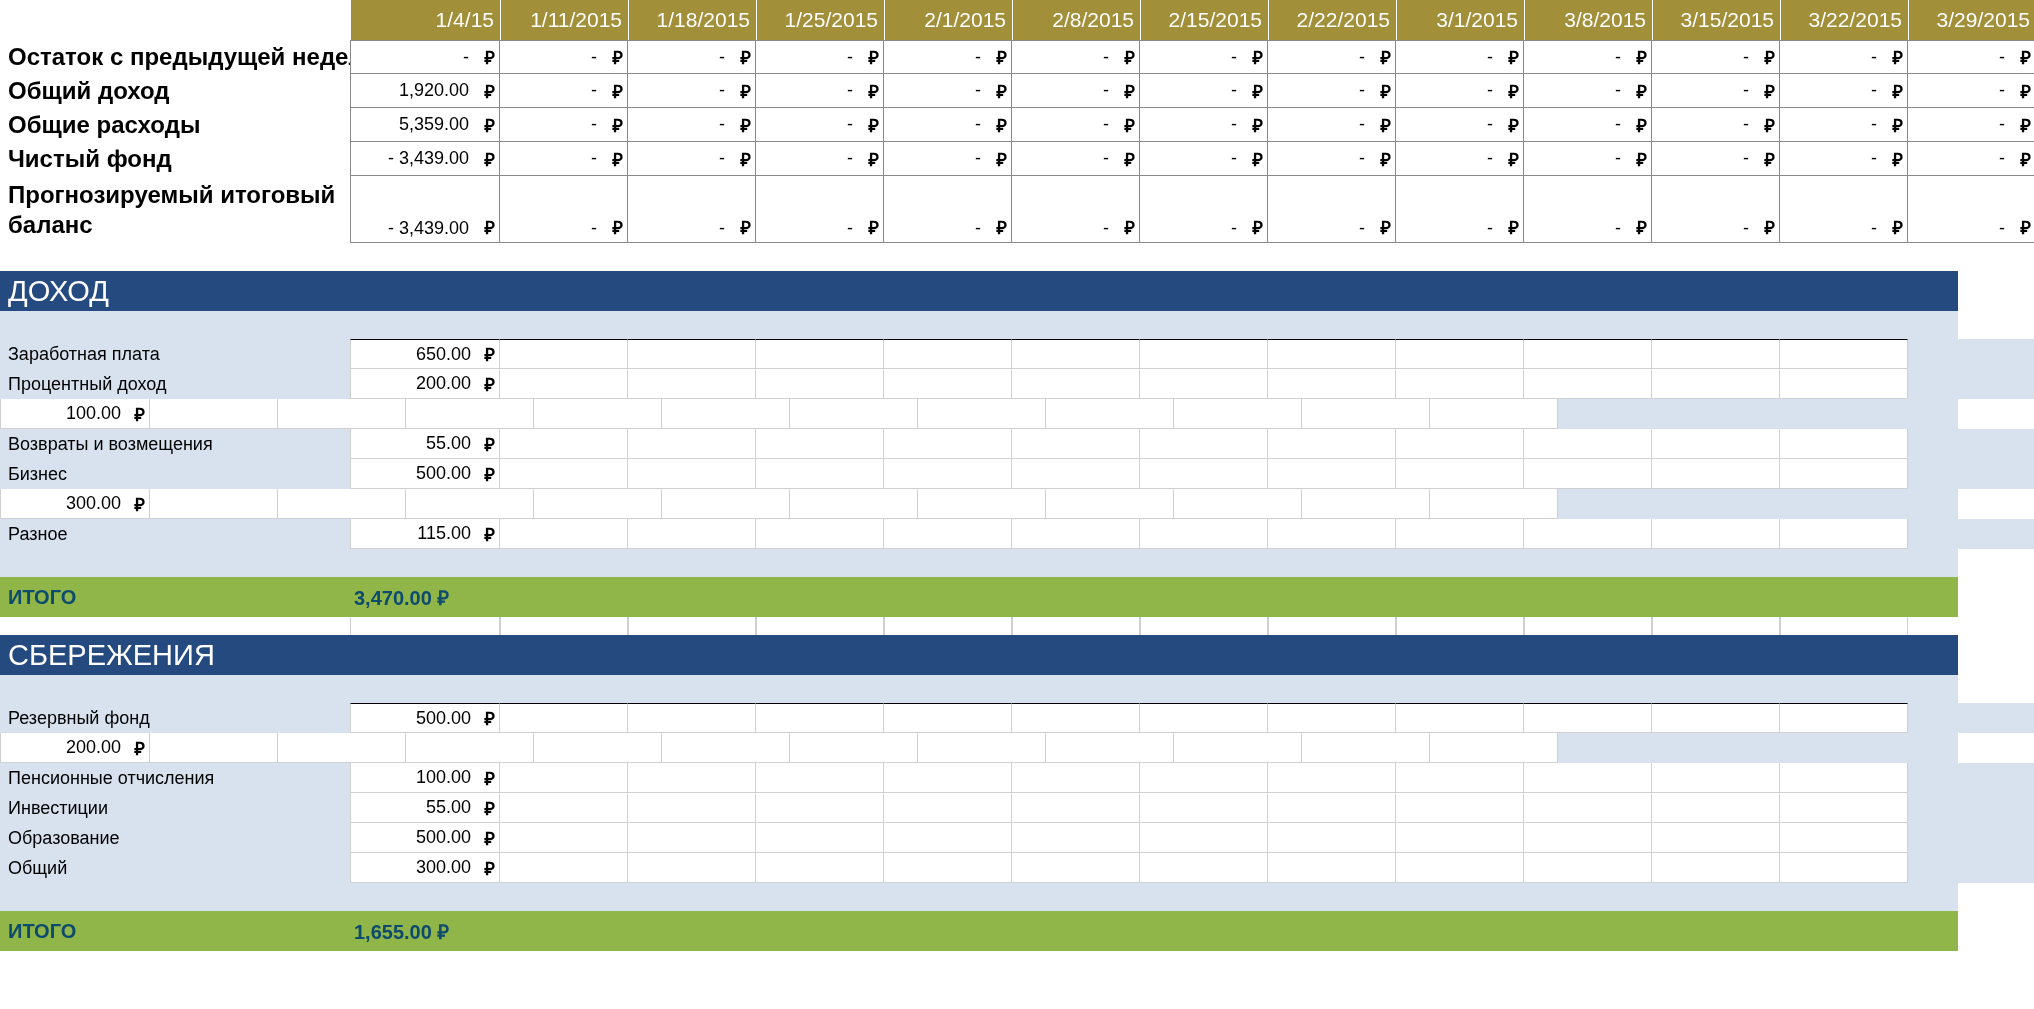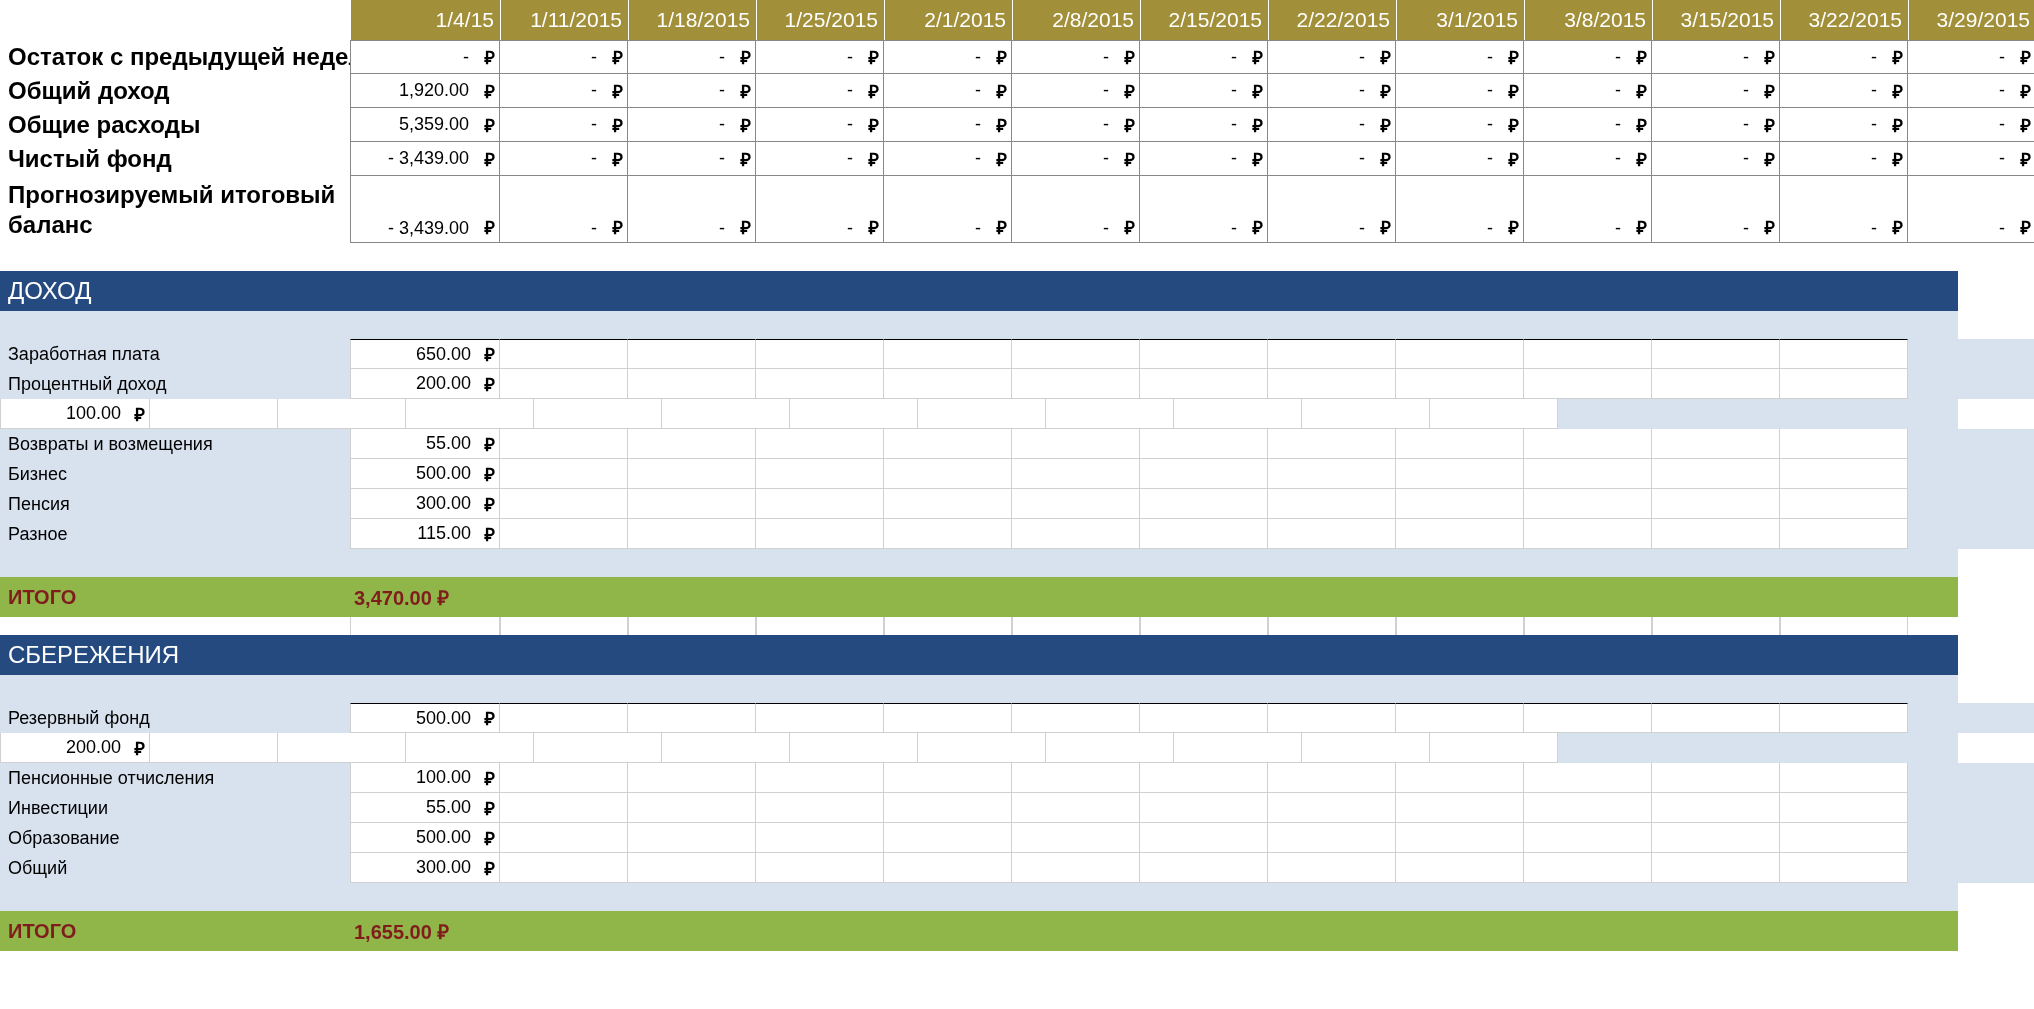--- a/index.html
+++ b/index.html
@@ -67,21 +67,21 @@
   .sum-cell .num { flex:1; text-align:right; padding-right:8px; }
   .sum-cell .cur { width:18px; text-align:right; font-weight:bold;}
   .summary-row .label-col { font-size:24px; padding-top:3px; padding-bottom:3px;font-weight:bold;}
   .summary-row.tall { min-height:56px; }
   .summary-row.tall .label-col { white-space: normal; line-height:1.25; display:flex; align-items:flex-start; padding-top:4px;}
   .summary-row.tall .sum-cell { align-items:flex-end; padding-bottom:3px;}
   
   .section-header {
     background: #7f1d1d;
     color: #fff;
-    font-size: 24px;
+    font-size: 29px;
     min-height: 40px;
   }
   .section-header .label-col {
     background: #244a80;
     color:#fff;
     padding-left:8px;
   }
   .section-header .fill { flex:1; background:#244a80;}
   
   .light-body {
@@ -100,21 +100,21 @@
     padding:2px 4px;
   }
   .item-row .first-data { border-left:1px solid #d0d0d0; }
   .item-row.first .first-data,
   .item-row.first .other-data { border-top:1px solid #000000;}
   .item-row .first-data .num { flex:1; text-align:right; padding-right:6px;}
   .item-row .first-data .cur { width:18px; text-align:right; font-weight:bold;}
   
   .total-row {
     background:#90b548;
-    color:#7f1d1d;
+    color:#0c4a6e;
     font-weight:bold;
     min-height:40px;
     font-size:20px;
   }
   .total-row .label-col { background:#90b548; font-weight:bold;}
   .total-row .first-data { background:#90b548; justify-content:flex-start; padding-left:4px; font-weight:bold;}
   .total-row .fill { flex:1; background:#90b548;}
   .spacer-row { min-height:28px; }
   .tiny-row { min-height:18px; }
   .tiny-row .first-data, .tiny-row .other-data {
@@ -561,23 +561,20 @@
       <div class="cell other-data"></div>
       <div class="cell other-data"></div>
       <div class="cell other-data"></div>
       <div class="cell other-data"></div>
       <div class="cell other-data"></div>
       <div class="cell other-data"></div>
       <div class="cell other-data"></div>
       <div class="cell gap-col"></div>
     </div>
     <div class="row light-body item-row">
-      <div class="cell label-col">
-        <span>Пенсия</span>
-      </div>
       <div class="cell first-data">
         <span class="num">300.00</span>
         <span class="cur">₽</span>
       </div>
       <div class="cell other-data"></div>
       <div class="cell other-data"></div>
       <div class="cell other-data"></div>
       <div class="cell other-data"></div>
       <div class="cell other-data"></div>
       <div class="cell other-data"></div>

